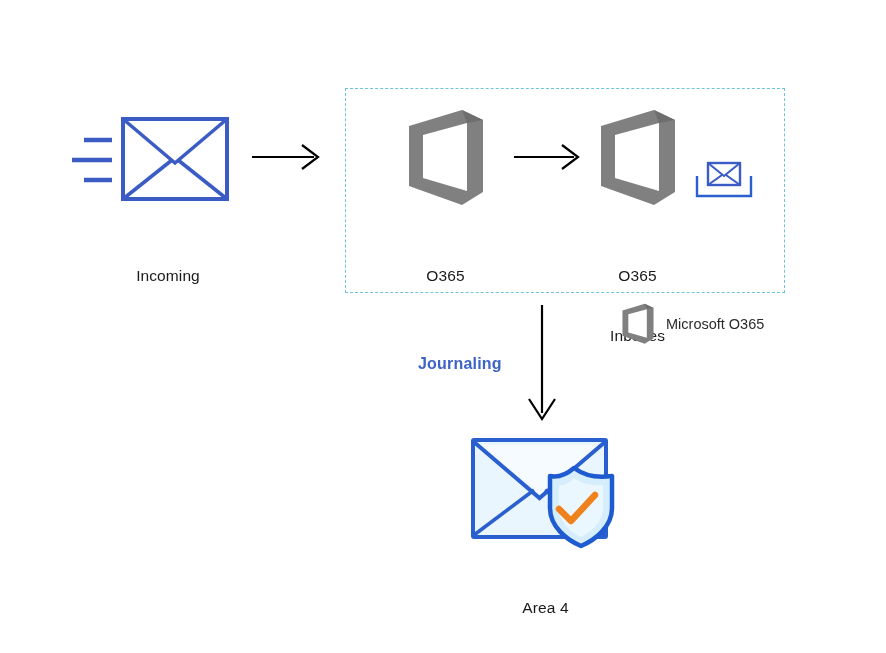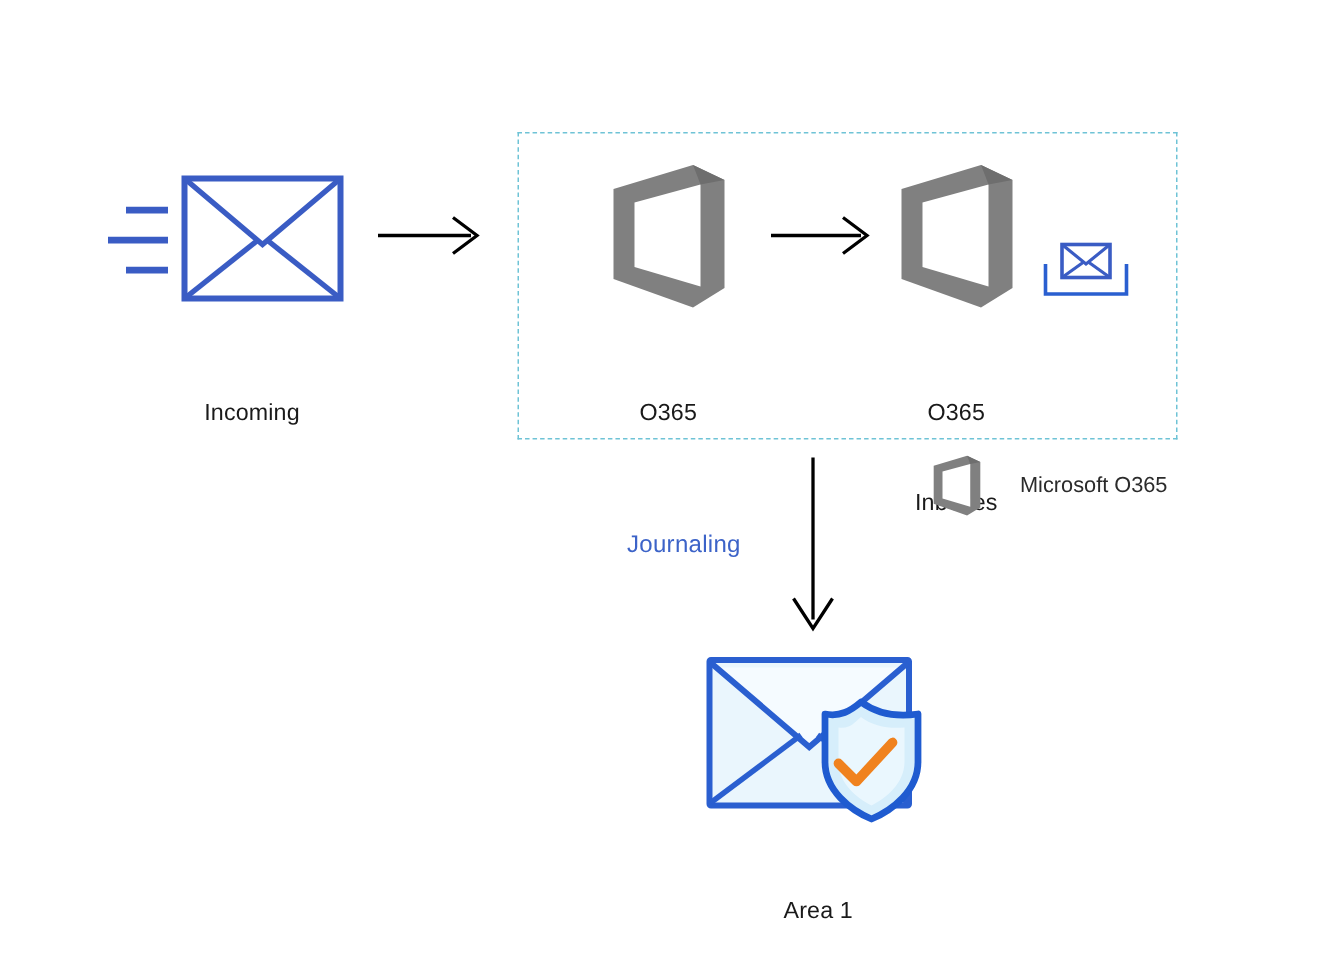--- a/index.html
+++ b/index.html
@@ -42,33 +42,33 @@
     box-sizing: border-box;
   }
 
   
   #journaling-label {
     position: absolute;
     left: 418px;
     top: 355px;
     color: #3c63c8;
     font-size: 16px;
-    font-weight: normal;
+    font-weight: bold;
     font-family: "Liberation Sans", sans-serif;
     letter-spacing: 0.2px;
   }
 
   
   #legend {
     position: absolute;
     left: 620px;
     top: 303px;
     display: flex;
     align-items: center;
-    gap: 24px;
+    gap: 10px;
   }
   #legend-text {
     font-size: 14.5px;
     color: #2b2b2b;
     font-family: "Liberation Sans", sans-serif;
     white-space: nowrap;
   }
   svg { display: block; overflow: visible; }
 </style>
 </head>
@@ -181,17 +181,17 @@
 
       <path d="M 112,36 C 123,44 137,46 150,44 L 150,76 C 150,95 133,108 119,114 C 105,108 88,95 88,76 L 88,44 C 98,46 105,42 112,36 Z" transform="translate(-6,0)" fill="#d6eefb" stroke="#1f5bd0" stroke-width="4.5" stroke-linejoin="round"></path>
 
       <path d="M 112,46 C 120,52 130,54 141,53 L 141,76 C 141,90 129,100 119,105 C 109,100 97,90 97,76 L 97,53 C 105,54 107,50 112,46 Z" transform="translate(-6,0)" fill="#eaf7fe" stroke="none"></path>
 
       <polyline points="97,77 109,89 133,63" transform="translate(-6,0)" fill="none" stroke="#f0821e" stroke-width="6.5" stroke-linecap="round" stroke-linejoin="round"></polyline>
     </svg>
   </div>
 
   <div class="label" style="left:473px; top:558px; width:145px;">
-    <span class="label-line">Area 1</span>
+    <span class="label-line">Area 4</span>
     
   </div>
 
 </div>
 
 </body></html>

